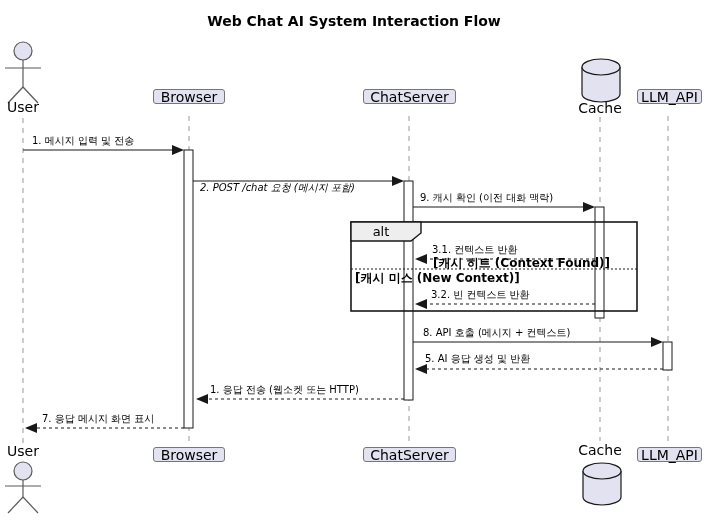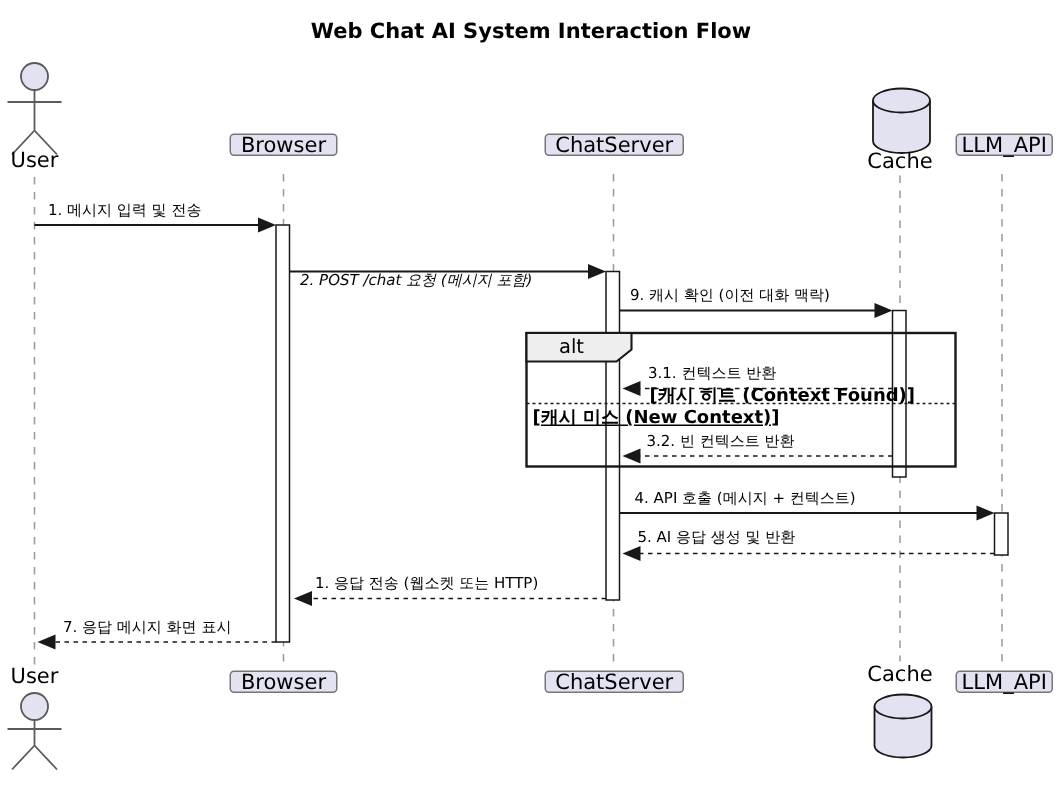--- a/index.html
+++ b/index.html
@@ -115,28 +115,28 @@
   <div class="lbl pname center" style="left:600px;top:101px;">Cache</div>
   <div class="pbox" style="left:637px;top:89px;width:65px;">
     <span class="pname">LLM_API</span>
   </div>
 
   <div class="lbl" style="left:32px;top:133px;">1. 메시지 입력 및 전송</div>
   <div class="lbl" style="left:200px;top:180px;font-style:italic;">2. POST /chat 요청 (메시지 포함)</div>
   <div class="lbl" style="left:420px;top:190px;">9. 캐시 확인 (이전 대화 맥락)</div>
   <div class="lbl" style="left:432px;top:242px;">3.1. 컨텍스트 반환</div>
   <div class="lbl" style="left:431px;top:287px;">3.2. 빈 컨텍스트 반환</div>
-  <div class="lbl" style="left:423px;top:325px;">4. API 호출 (메시지 + 컨텍스트)</div>
+  <div class="lbl" style="left:423px;top:325px;">8. API 호출 (메시지 + 컨텍스트)</div>
   <div class="lbl" style="left:425px;top:351px;">5. AI 응답 생성 및 반환</div>
   <div class="lbl" style="left:210px;top:382px;">1. 응답 전송 (웹소켓 또는 HTTP)</div>
   <div class="lbl" style="left:42px;top:411px;">7. 응답 메시지 화면 표시</div>
 
   <div class="lbl altkw center" style="left:381px;top:224px;">alt</div>
   <div class="lbl cond" style="left:433px;top:224px;margin-top:32px;">[캐시 히트 (Context Found)]</div>
-  <div class="lbl cond" style="left:355px;top:271px;text-decoration:underline;">[캐시 미스 (New Context)]</div>
+  <div class="lbl cond" style="left:355px;top:271px;">[캐시 미스 (New Context)]</div>
 
   <div class="lbl pname center" style="left:23px;top:444px;">User</div>
   <div class="pbox" style="left:153px;top:447px;width:72px;">
     <span class="pname">Browser</span>
   </div>
   <div class="pbox" style="left:363px;top:447px;width:93px;">
     <span class="pname">ChatServer</span>
   </div>
   <div class="lbl pname center" style="left:600px;top:443px;">Cache</div>
   <div class="pbox" style="left:637px;top:447px;width:65px;">

